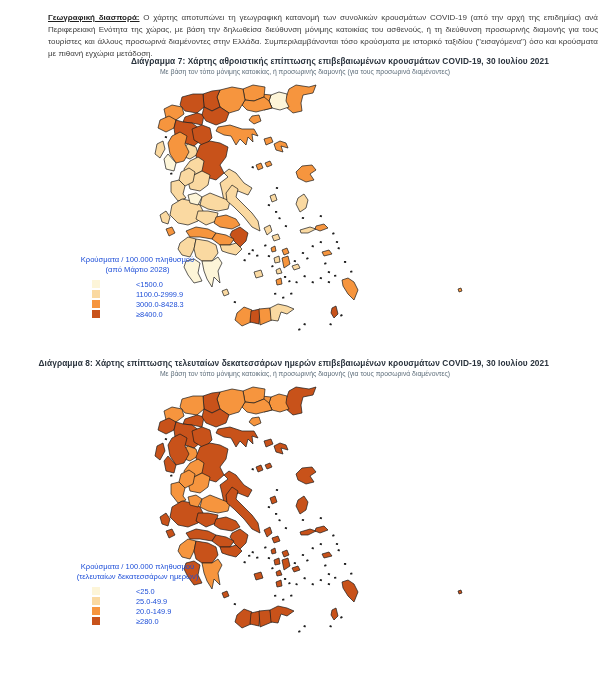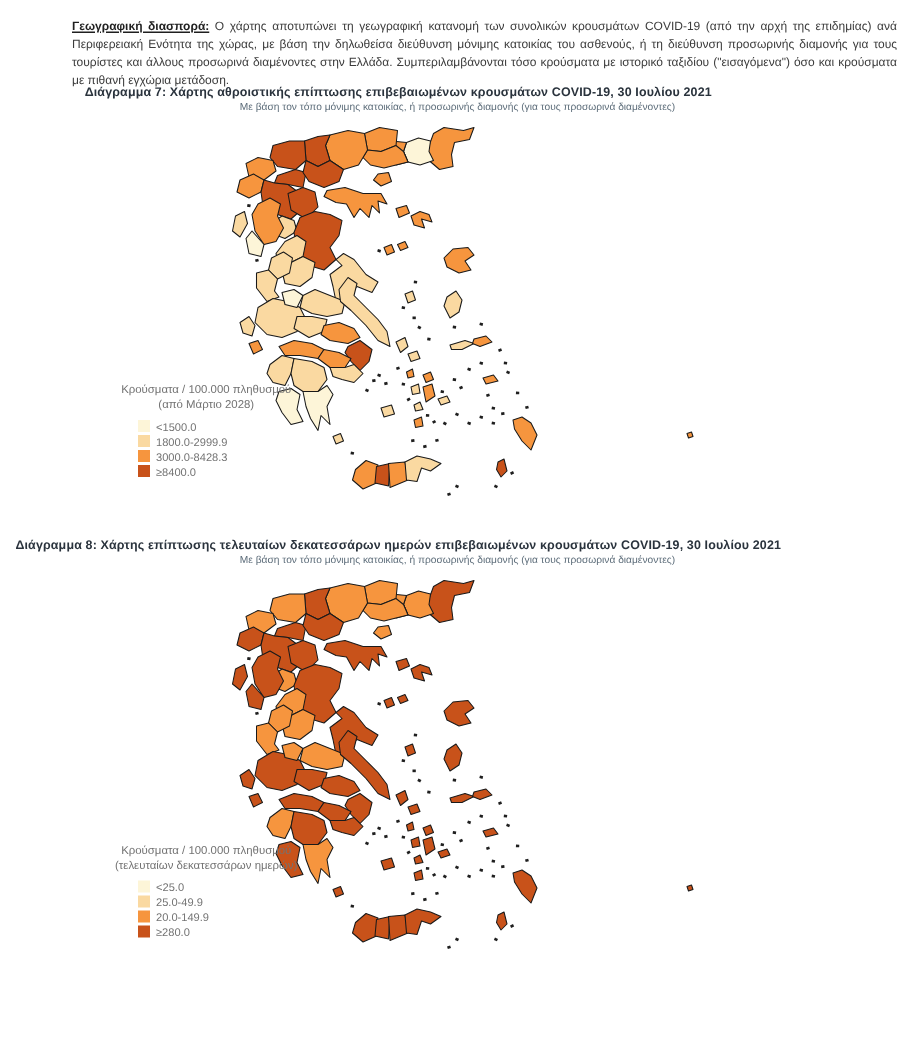--- a/index.html
+++ b/index.html
@@ -7,34 +7,34 @@
     width:610px;height:700px;position:relative;background:#ffffff;
     font-family:"Liberation Sans","DejaVu Sans",sans-serif;
     -webkit-font-smoothing:antialiased;overflow:hidden;
   }
   .intro{
     position:absolute;left:48px;top:4px;width:550px;
     font-size:8px;line-height:11.9px;color:#3c3c3c;text-align:justify;
   }
   .intro b{color:#1f1f1f;text-decoration:underline;}
   .fig-title{
-    position:absolute;left:0;width:531px;text-align:center;
+    position:absolute;left:18px;width:531px;text-align:right;
     font-size:8.3px;font-weight:bold;color:#2a333d;letter-spacing:.1px;
   }
   .fig-subtitle{
     position:absolute;left:0;width:610px;text-align:center;
     font-size:6.8px;color:#5d6d7a;
   }
   .map-svg{position:absolute;left:125px;}
   .legend{
-    position:absolute;left:50px;width:175px;color:#737373;
+    position:absolute;left:50px;width:175px;color:#1d4ed8;
   }
   .legend .lt{font-size:7.6px;text-align:center;line-height:9.5px;}
   .legend .rows{margin-top:5px;padding-left:42px;}
-  .legend .row{display:flex;align-items:center;height:10px;}
+  .legend .row{display:flex;align-items:center;height:10px;gap:32px;}
   .legend .sw{width:8px;height:8px;margin-right:4px;flex:0 0 auto;}
   .legend .lbl{font-size:7.4px;white-space:nowrap;}
 </style>
 </head>
 <body>
 
 <p class="intro"><b>Γεωγραφική διασπορά:</b><span> Ο χάρτης αποτυπώνει τη γεωγραφική κατανομή των συνολικών κρουσμάτων COVID-19 (από την αρχή της επιδημίας) ανά Περιφερειακή Ενότητα της χώρας, με βάση την δηλωθείσα διεύθυνση μόνιμης κατοικίας του ασθενούς, ή τη διεύθυνση προσωρινής διαμονής για τους τουρίστες και άλλους προσωρινά διαμένοντες στην Ελλάδα. Συμπεριλαμβάνονται τόσο κρούσματα με ιστορικό ταξιδίου ("εισαγόμενα") όσο και κρούσματα με πιθανή εγχώρια μετάδοση.</span></p>
 
 <div class="fig-title" style="top:56px">Διάγραμμα 7: Χάρτης αθροιστικής επίπτωσης επιβεβαιωμένων κρουσμάτων COVID-19, 30 Ιουλίου 2021</div>
 <div class="fig-subtitle" style="top:68px">Με βάση τον τόπο μόνιμης κατοικίας, ή προσωρινής διαμονής (για τους προσωρινά διαμένοντες)</div>
@@ -160,21 +160,21 @@
 <div class="legend" style="top:255px">
   <div class="lt">Κρούσματα / 100.000 πληθυσμού</div>
   <div class="lt">(από Μάρτιο 2028)</div>
   <div class="rows">
       <div class="row">
         <span class="sw" style="background: rgb(253, 245, 216);"></span>
         <span class="lbl">&lt;1500.0</span>
       </div>
       <div class="row">
         <span class="sw" style="background: rgb(250, 217, 161);"></span>
-        <span class="lbl">1800.0-2999.9</span>
+        <span class="lbl">1100.0-2999.9</span>
       </div>
       <div class="row">
         <span class="sw" style="background: rgb(246, 149, 62);"></span>
         <span class="lbl">3000.0-8428.3</span>
       </div>
       <div class="row">
         <span class="sw" style="background: rgb(200, 82, 26);"></span>
         <span class="lbl">≥8400.0</span>
       </div>
     </div>

